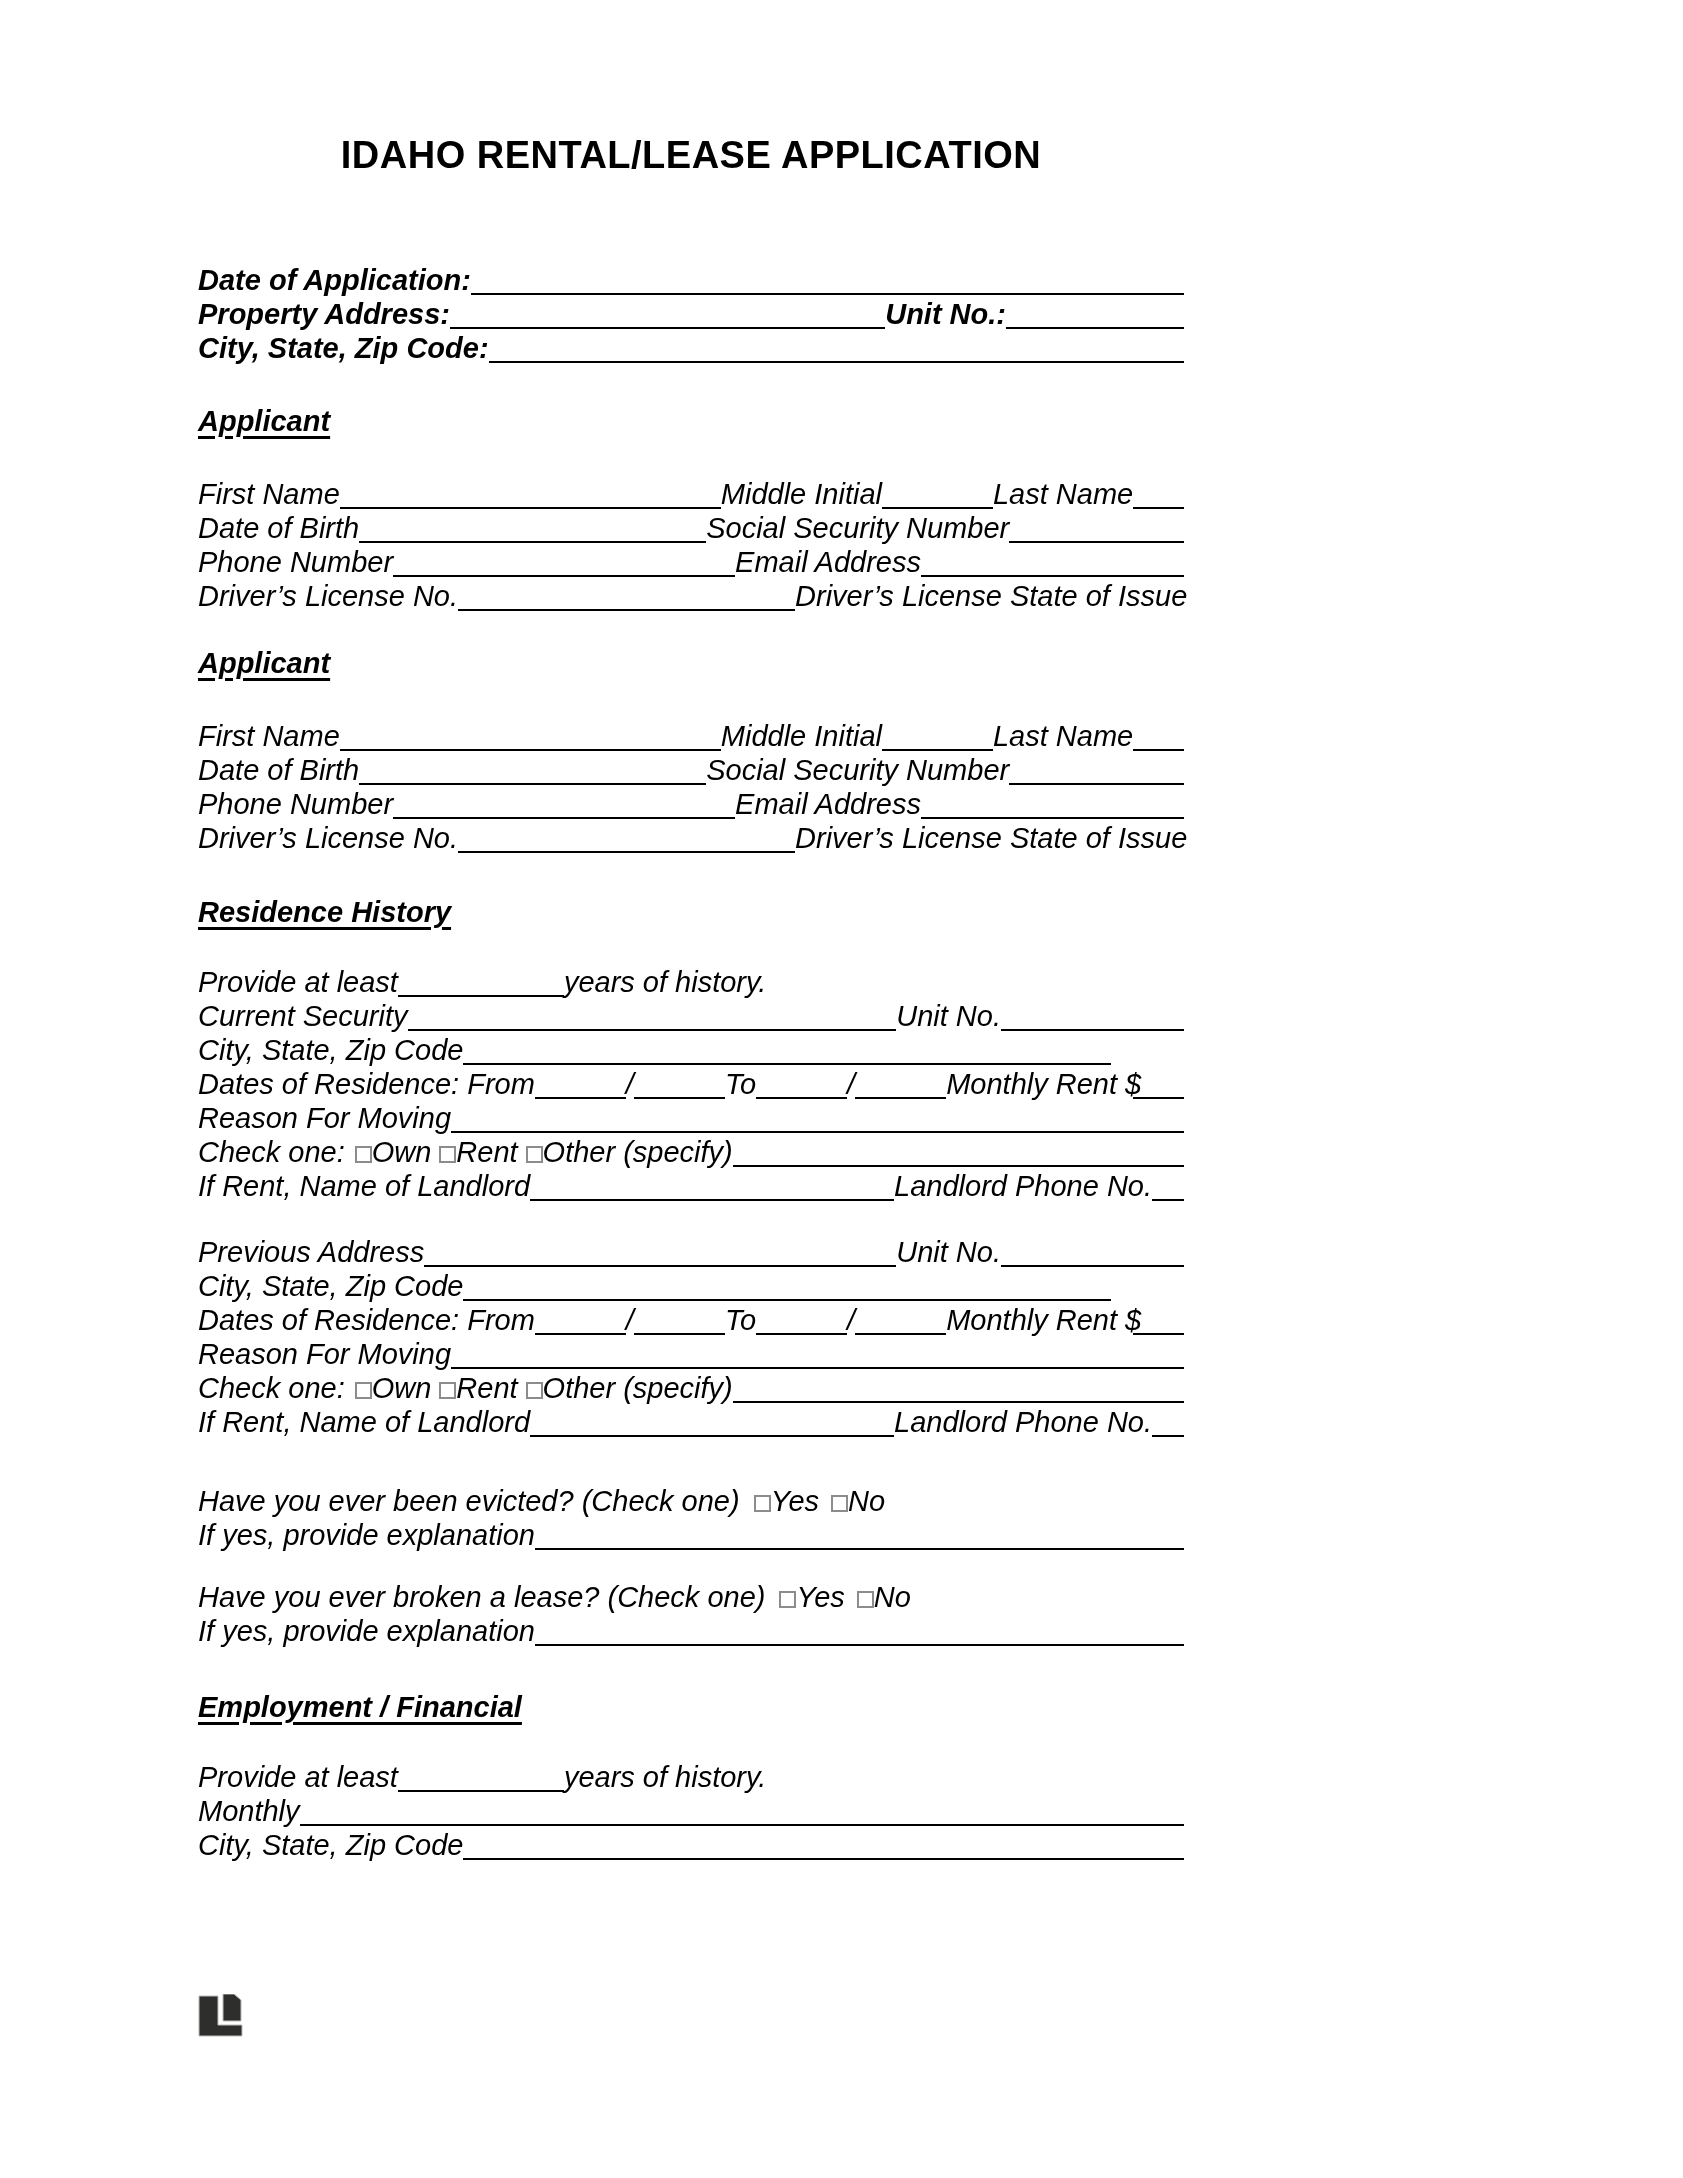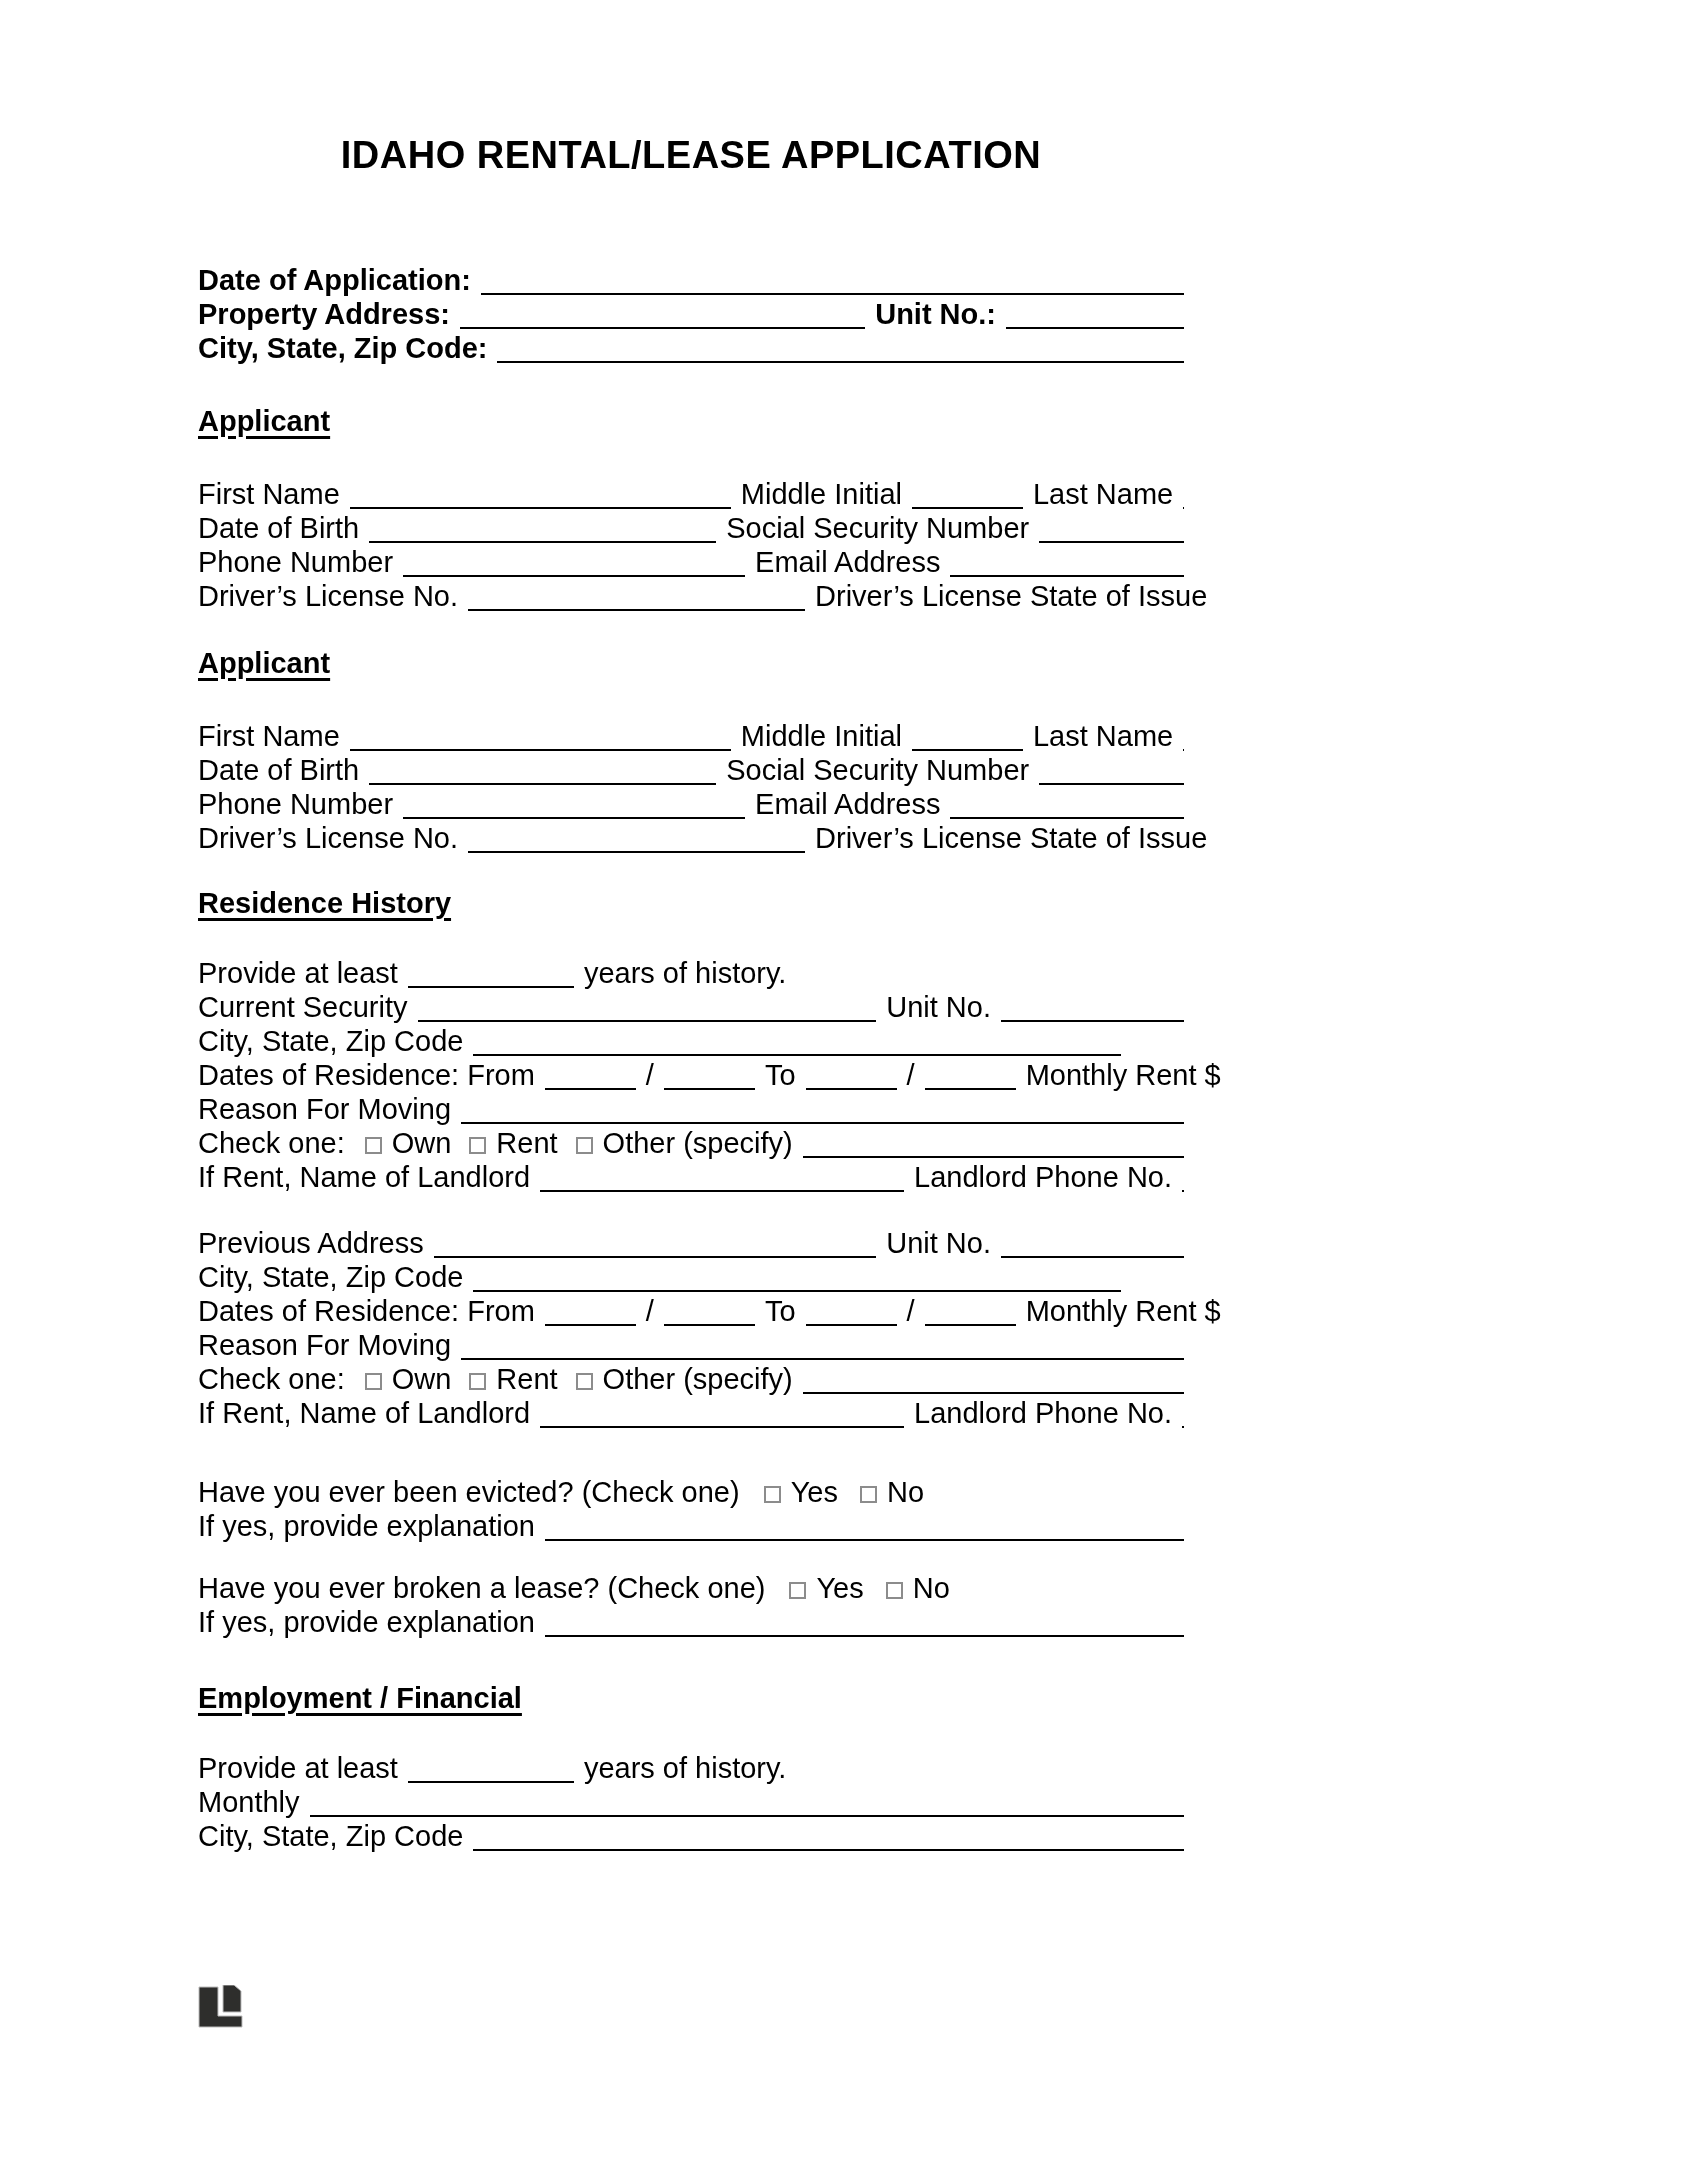--- a/index.html
+++ b/index.html
@@ -6,40 +6,40 @@
   body{
     width:1683px;height:2178px;
     font-family:"Liberation Sans","DejaVu Sans",sans-serif;
     font-size:29px;color:#000;position:relative;overflow:hidden;
   }
   .page{box-sizing:border-box;width:1386px;height:2178px;padding:0 202px 0 198px;}
   .title{
     padding-top:133px;text-align:center;font-weight:bold;font-size:38px;
     letter-spacing:0.5px;line-height:44px;
   }
-  .line{display:flex;align-items:baseline;height:34px;column-gap:10px;white-space:nowrap;}
+  .line{display:flex;align-items:baseline;height:34px;white-space:nowrap;font-style:italic;}
   .lbl{flex:none;}
   .bold{font-weight:bold;}
   .sec .lbl{font-weight:bold;text-decoration:underline;text-underline-offset:5px;text-decoration-thickness:2.5px;}
   .b{
     flex:none;height:0;border-bottom:2.5px solid #000;
     transform:translateY(5px);
   }
   .grow{flex:1 1 auto;}
   .cb{
     flex:none;width:13px;height:13px;border:2px solid #8c8c8c;background:#fff;
     align-self:center;transform:translateY(1px);
   }
   
   .m-header{margin-top:87px;}
   .m-app1-h{margin-top:39px;}
   .m-app1-f{margin-top:39px;}
   .m-app2-h{margin-top:33px;}
   .m-app2-f{margin-top:39px;}
-  .m-res-h{margin-top:31px;}
+  .m-res-h{margin-top:40px;}
   .m-res-p{margin-top:36px;}
   .m-prev{margin-top:32px;}
   .m-evict{margin-top:45px;}
   .m-broken{margin-top:28px;}
   .m-emp-h{margin-top:42px;}
   .m-emp-p{margin-top:36px;}
   .m-emp-f{margin-top:34px;}
   .logo-wrap{margin-top:131px;width:46px;height:44px;}
 </style>
 </head>

